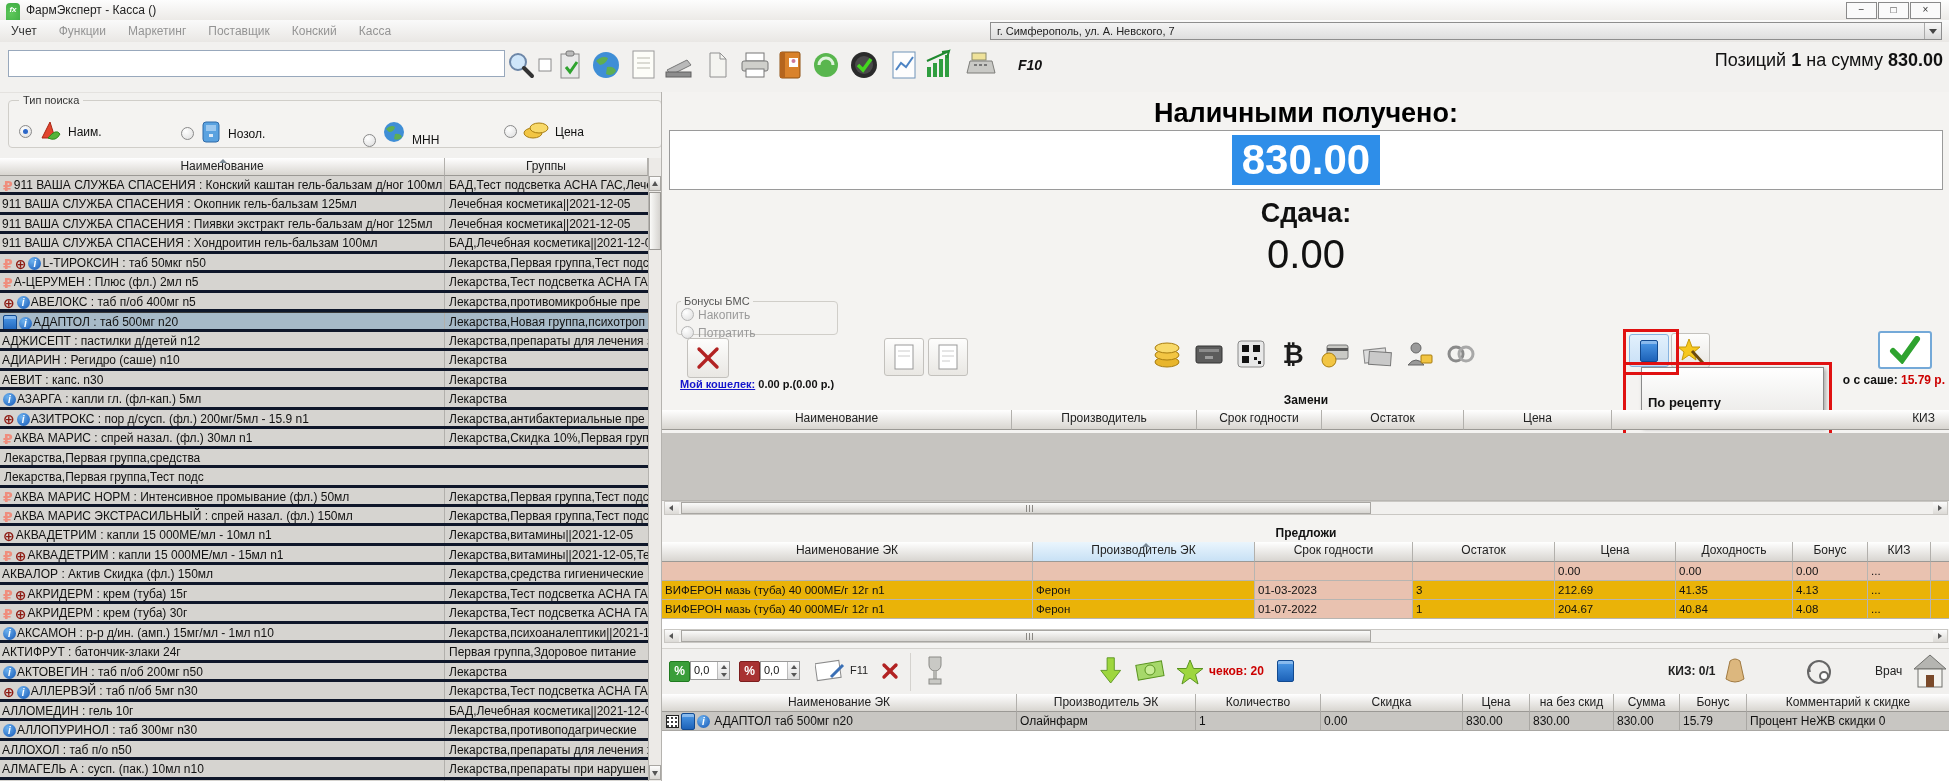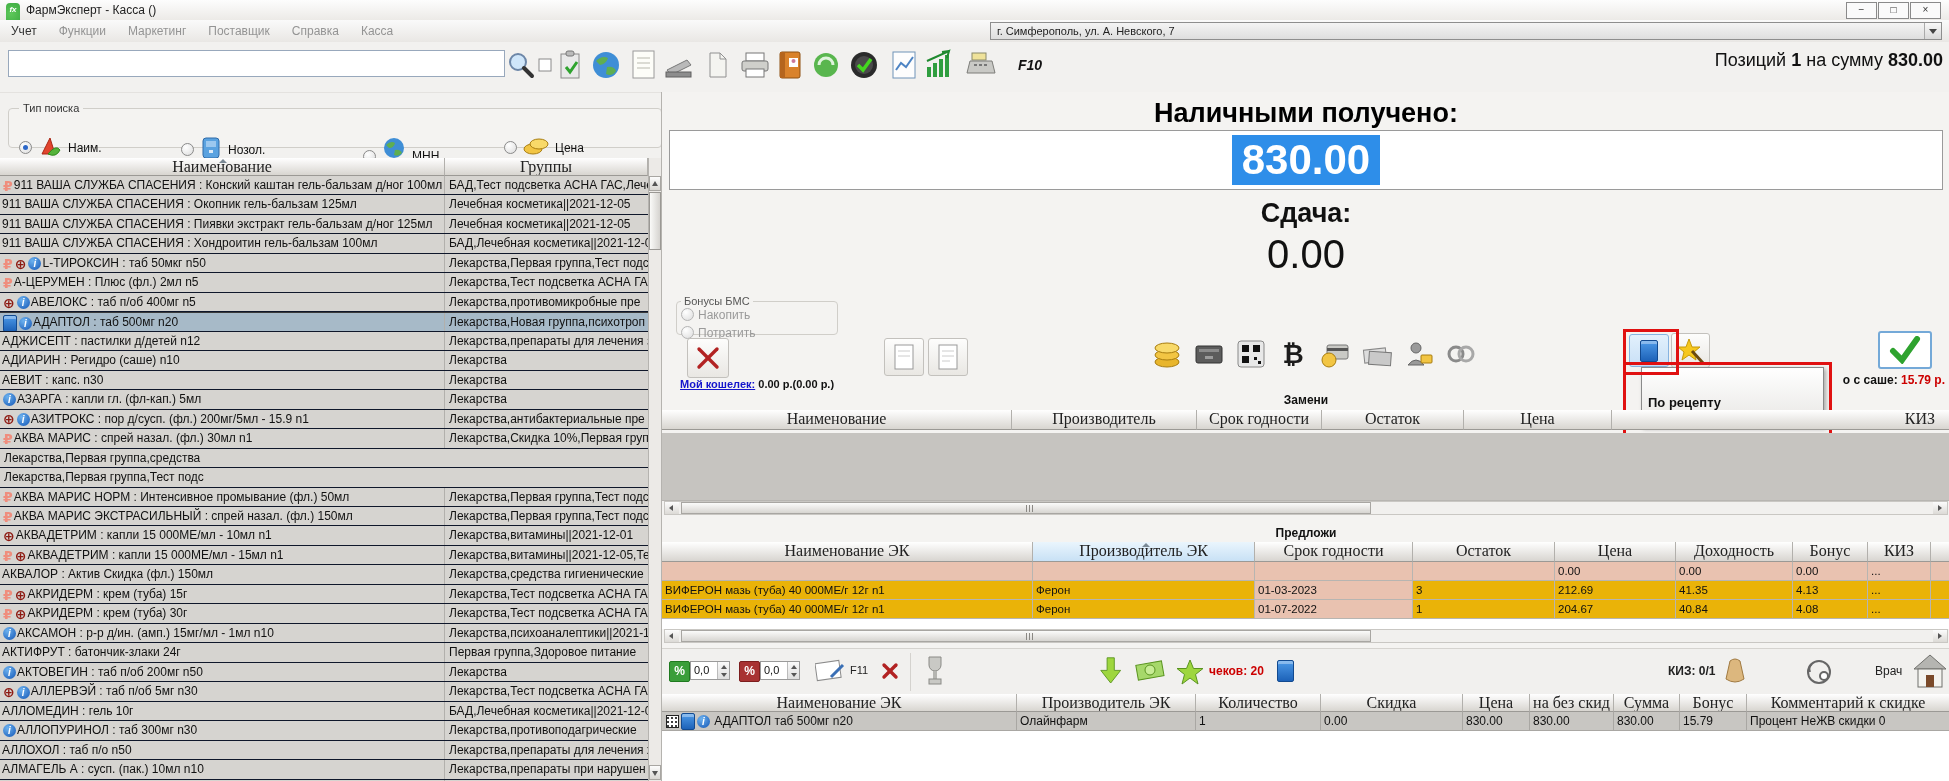--- a/index.html
+++ b/index.html
@@ -29,34 +29,34 @@
     border-right:4px solid transparent;border-top:5px solid #444;}
   
   #toolbar{position:absolute;left:0;top:42px;width:1949px;height:50px;background:#f2f1ef;border-bottom:1px solid #e4e2df;}
   #searchbox{position:absolute;left:8px;top:8px;width:497px;height:27px;border:1px solid #98a8bc;background:#fff;box-sizing:border-box;}
   .tbi{position:absolute;top:3px;width:36px;height:40px;display:flex;align-items:center;justify-content:center;}
   #positions{position:absolute;right:6px;top:8px;font-size:18px;color:#111;}
   #positions b{font-weight:bold;}
   
   #searchtype{position:absolute;left:8px;top:94px;width:640px;height:52px;border:1px solid #d0cec9;
     border-radius:4px;margin:0;padding:0 6px;background:#f4f3f1;}
-  #searchtype legend{font-size:11px;color:#333;padding:8px 4px;margin-left:4px;}
+  #searchtype legend{font-size:11px;color:#333;padding:0 4px;margin-left:4px;}
   .stopt{position:absolute;top:14px;display:flex;align-items:center;gap:6px;font-size:12px;}
   .radio{width:13px;height:13px;border-radius:50%;border:1px solid #8a8a8a;
     background:radial-gradient(circle at 35% 30%,#fff,#dcdcdc);position:relative;box-sizing:border-box;}
   .radio.on::after{content:"";position:absolute;left:3px;top:3px;width:5px;height:5px;border-radius:50%;background:#2c67c8;}
   .radio.dis{border-color:#b5b5b5;}
   
   #catalog{position:absolute;left:0;top:158px;width:648px;height:623px;overflow:hidden;background:#d6d4d0;}
   #cat-head{display:grid;grid-template-columns:445px 203px;height:18px;position:relative;}
   .th{background:linear-gradient(#ffffff,#d8d5d0);border-right:1px solid #b2b0ac;border-bottom:1px solid #9b9995;
-    font-size:16px;text-align:center;line-height:17px;overflow:hidden;white-space:nowrap;color:#222;font-family:Liberation Serif, serif;}
+    font-size:12px;text-align:center;line-height:17px;overflow:hidden;white-space:nowrap;color:#222;}
   .sortup{position:absolute;top:1px;width:0;height:0;border-left:4px solid transparent;border-right:4px solid transparent;
     border-bottom:4px solid #7a8894;}
-  .cat-row{display:grid;grid-template-columns:445px 203px;height:19.47px;border-bottom:1px solid #0f172a;box-sizing:border-box;}
+  .cat-row{display:grid;grid-template-columns:445px 203px;height:19.47px;border-bottom:3px solid #0f172a;box-sizing:border-box;}
   .cat-row .cn{overflow:hidden;white-space:nowrap;font-size:12px;line-height:18px;padding-left:2px;border-right:1px solid #b2b0ac;}
   .cat-row .cg{overflow:hidden;white-space:nowrap;font-size:12px;line-height:18px;padding-left:4px;}
   .cat-row.sel{background:#a7bac8;border-top:1px solid #3a3a3a;}
   .ri{display:inline-block;vertical-align:middle;margin:0 1px;}
   .ri-ruble{color:#ef8d7d;font-weight:bold;font-size:14px;line-height:14px;}
   .ri-redcross{color:#8d1a12;font-weight:bold;font-size:14px;line-height:14px;}
   .ri-info{width:13px;height:13px;border-radius:50%;background:radial-gradient(circle at 35% 30%,#6db2ef,#1255b5);
     color:#fff;font-size:10px;font-weight:bold;font-style:italic;text-align:center;line-height:13px;}
   .ri-bluedoc{width:12px;height:15px;background:linear-gradient(#4d9ae8,#1d62b8);border:1px solid #124a90;border-radius:2px;
     box-shadow:inset 0 3px 0 rgba(255,255,255,.35);}
@@ -137,21 +137,21 @@
 <div id="root">
 
   <div id="titlebar">
     <div id="applogo">fx</div>
     <div id="apptitle">ФармЭксперт - Касса ()</div>
     <div class="winbtn" id="btn-min">−</div>
     <div class="winbtn" id="btn-max">□</div>
     <div class="winbtn" id="btn-close">×</div>
   </div>
 
-  <div id="menubar"><span class="mi">Учет</span><span class="mi dim">Функции</span><span class="mi dim">Маркетинг</span><span class="mi dim">Поставщик</span><span class="mi dim">Справка</span><span class="mi dim">Касса</span></div>
+  <div id="menubar"><span class="mi">Учет</span><span class="mi dim">Функции</span><span class="mi dim">Маркетинг</span><span class="mi dim">Поставщик</span><span class="mi dim">Конский</span><span class="mi dim">Касса</span></div>
   <div id="branch">
     <span>г. Симферополь, ул. А. Невского, 7</span>
     <span class="arrowbox">
         <i class="tri-down"></i>
       </span>
   </div>
 
   <div id="toolbar">
     <input id="searchbox" value="" style="">
     <span class="tbi" style="left:502px">
@@ -368,21 +368,21 @@
         <div class="cat-row">
           <div class="cn"><span class="ri ri-ruble">₽</span><span>АКВА МАРИС НОРМ : Интенсивное промывание (фл.) 50мл</span></div>
           <div class="cg">Лекарства,Первая группа,Тест подс</div>
         </div>
         <div class="cat-row">
           <div class="cn"><span class="ri ri-ruble">₽</span><span>АКВА МАРИС ЭКСТРАСИЛЬНЫЙ : спрей назал. (фл.) 150мл</span></div>
           <div class="cg">Лекарства,Первая группа,Тест подс</div>
         </div>
         <div class="cat-row">
           <div class="cn"><span class="ri ri-redcross">⊕</span><span>АКВАДЕТРИМ : капли 15 000МЕ/мл - 10мл n1</span></div>
-          <div class="cg">Лекарства,витамины||2021-12-01</div>
+          <div class="cg">Лекарства,витамины||2021-12-05</div>
         </div>
         <div class="cat-row">
           <div class="cn"><span class="ri ri-ruble">₽</span><span class="ri ri-redcross">⊕</span><span>АКВАДЕТРИМ : капли 15 000МЕ/мл - 15мл n1</span></div>
           <div class="cg">Лекарства,витамины||2021-12-05,Тес</div>
         </div>
         <div class="cat-row">
           <div class="cn"><span>АКВАЛОР : Актив Скидка (фл.) 150мл</span></div>
           <div class="cg">Лекарства,средства гигиенические</div>
         </div>
         <div class="cat-row">

